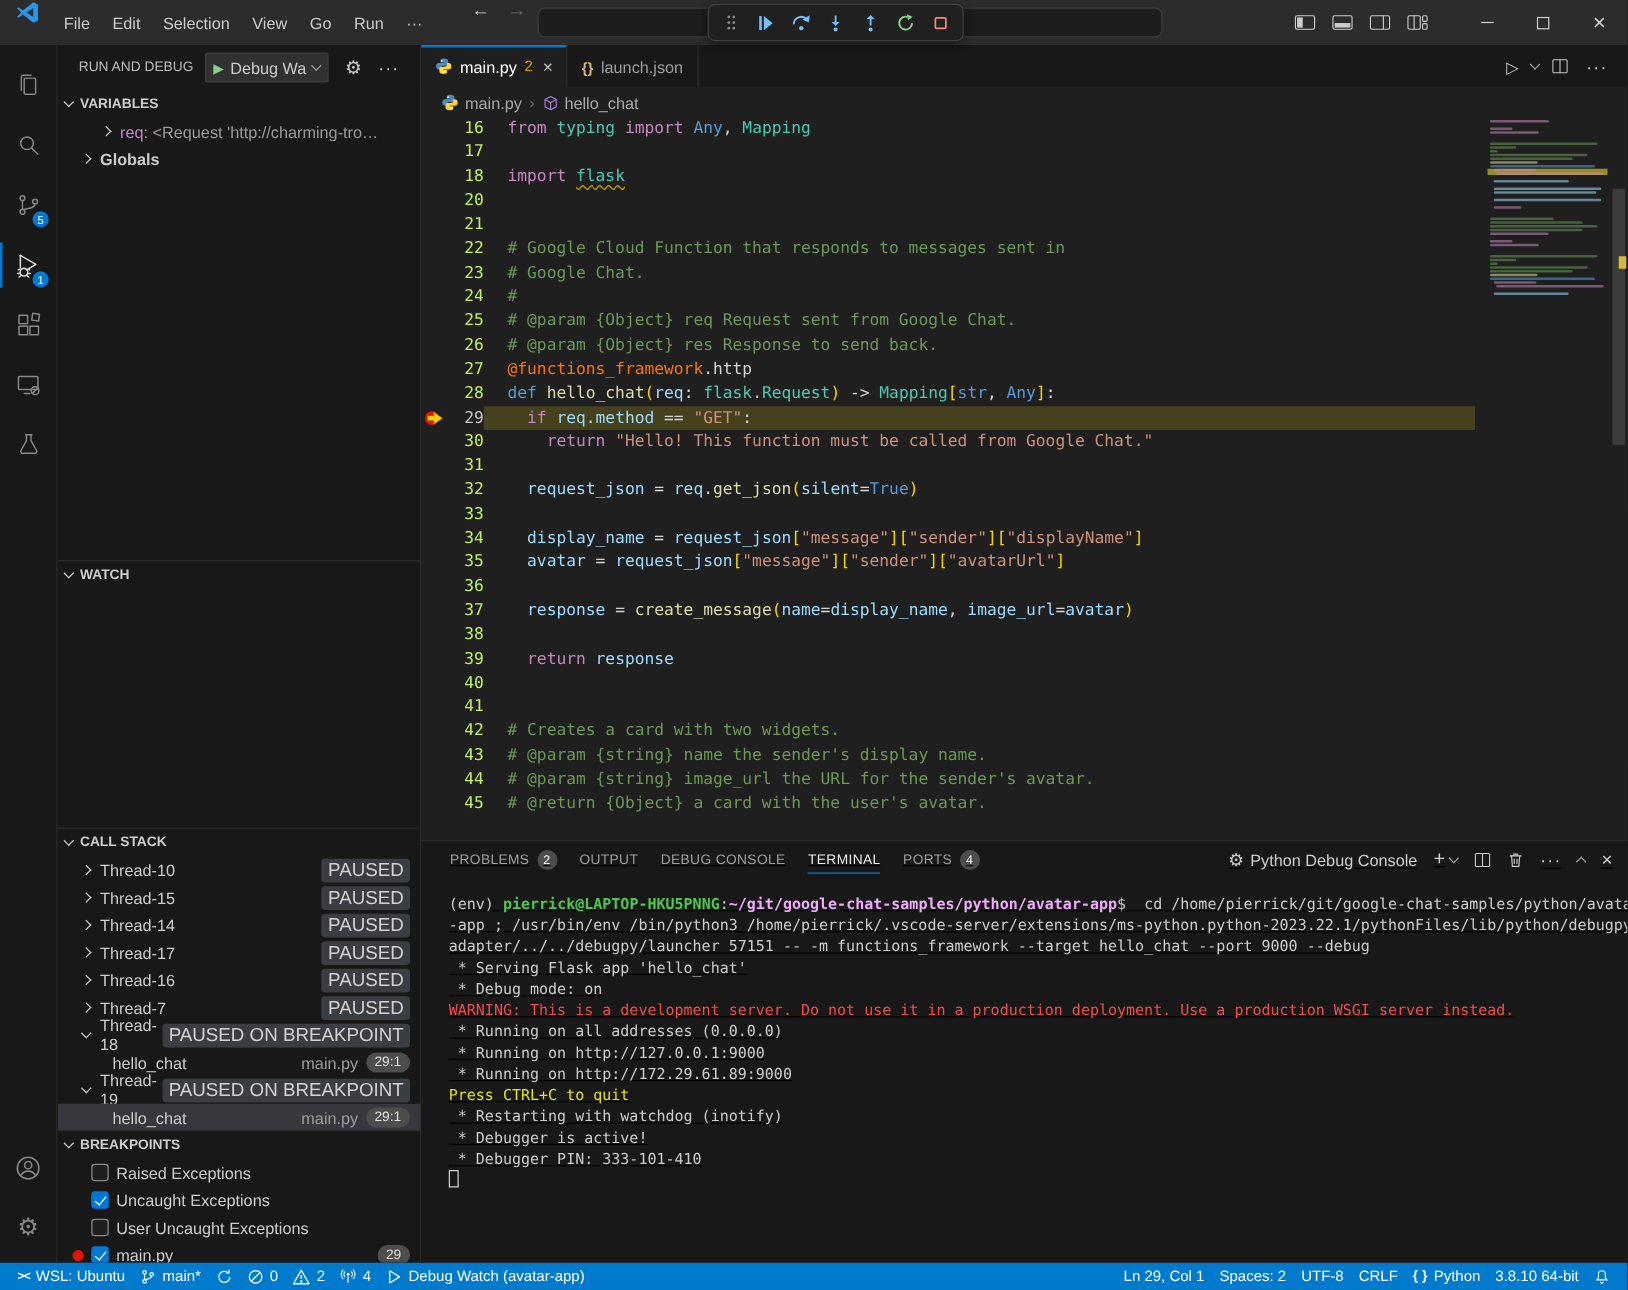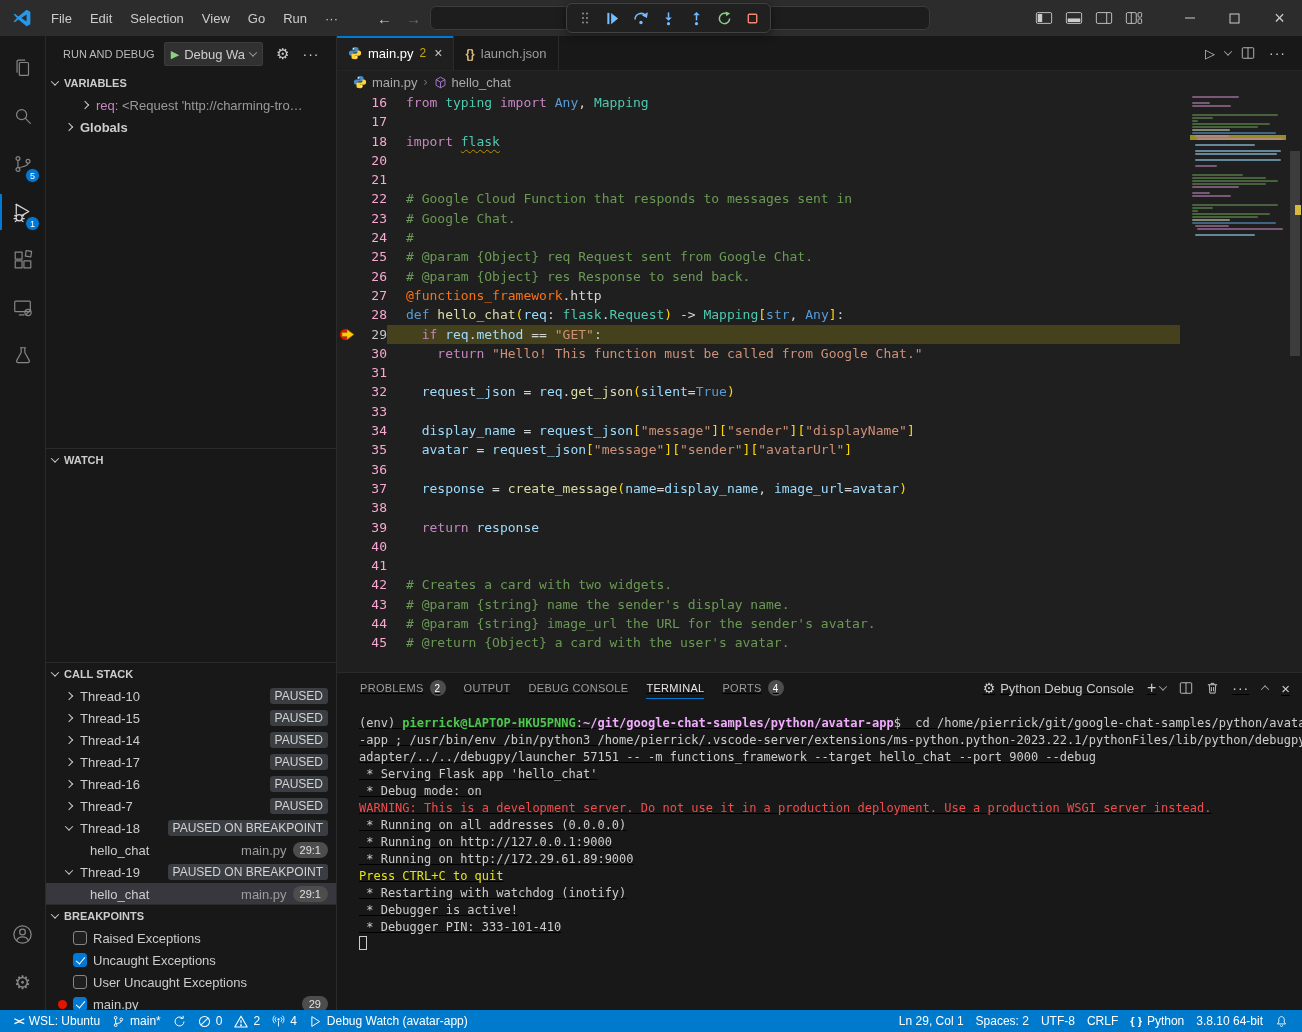--- a/index.html
+++ b/index.html
@@ -1,21 +1,21 @@
 <!DOCTYPE html>
 <html><head>
 <meta charset="utf-8">
 <style>
   * { margin:0; padding:0; box-sizing:border-box; }
   html,body { width:1302px; height:1032px; overflow:hidden; background:#1f1f1f;
     font-family:"Liberation Sans", sans-serif; -webkit-font-smoothing:antialiased; }
   svg { display:block; }
 
   
-  .titlebar { position:relative; height:36px; background:#2c2c2c; display:flex; align-items:center; color:#cccccc; font-size:13px; }
+  .titlebar { position:relative; height:36px; background:#2c2c2c; display:flex; color:#cccccc; font-size:13px; }
   .logo { margin:0 10px 0 12px; }
   .menu-item { padding:0 9px; height:100%; display:flex; align-items:center; cursor:default; }
   .nav-arrows { display:flex; gap:14px; margin-left:30px; font-size:15px; }
   .nav-fwd { color:#6e6e6e; }
   .command-center { position:absolute; left:430px; top:6px; width:500px; height:24px; background:#1d1d1d;
     border:1px solid #3c3c3c; border-radius:6px; color:#9d9d9d; font-size:12px; display:flex; align-items:center; }
   .command-center span { margin-left:318px; }
   .debug-toolbar { position:absolute; left:566px; top:3px; height:30px; background:#202021; border:1px solid #414141;
     border-radius:6px; box-shadow:0 2px 8px rgba(0,0,0,.5); display:flex; align-items:center; padding:0 4px; gap:1px; z-index:5; }
   .dtb-btn { width:27px; height:24px; display:flex; align-items:center; justify-content:center; border-radius:4px; }
@@ -49,21 +49,21 @@
   .chev.down { transform:rotate(45deg) translate(-1px,-1px); }
   .chev.right { transform:rotate(-45deg); }
   .chev.up { transform:rotate(-135deg) translate(-1px,-1px); }
   .chev.dim { border-color:#9d9d9d; }
 
   .section { display:flex; flex-direction:column; overflow:hidden; }
   .section-header { height:22px; flex:none; display:flex; align-items:center; gap:6px; padding-left:6px; font-size:11px; font-weight:bold; color:#cccccc; }
   .sec-border { border-top:1px solid #2b2b2b; }
   .row { height:22px; flex:none; display:flex; align-items:center; font-size:13px; position:relative; }
   .row .pill { background:#4d4d4d; border-radius:9px; padding:0 7px; font-size:11px; height:16px; line-height:16px; color:#e0e0e0; }
-  .paused-badge { margin-left:auto; margin-right:8px; background:#3a3d41; border-radius:3px; padding:1px 5px; font-size:12px; color:#d2d2d2; white-space:nowrap;text-align:center; }
+  .paused-badge { margin-left:auto; margin-right:8px; background:#3a3d41; border-radius:3px; padding:1px 5px; font-size:15px; color:#d2d2d2; white-space:nowrap;text-align:center; }
   .row.selected { background:#37373d; }
   .scope-lbl { font-weight:bold; }
   .var-name { color:#c586c0; }
   .var-val { color:#9a9a9a; white-space:nowrap; overflow:hidden; }
   .frame-right { margin-left:auto; margin-right:8px; display:flex; align-items:center; gap:6px; color:#9d9d9d; }
 
   .cb { width:14px; height:14px; border:1px solid #878787; border-radius:3px; background:#1f1f1f; flex:none; position:relative; }
   .cb.on { background:#0078d4; border-color:#0078d4; }
   .cb.on::after { content:""; position:absolute; left:4px; top:1px; width:4px; height:8px; border-right:1.6px solid #fff; border-bottom:1.6px solid #fff; transform:rotate(40deg); }
   .bp-dot { width:9px; height:9px; border-radius:50%; background:#e51400; flex:none; }
@@ -82,21 +82,21 @@
   .ea { display:flex; align-items:center; gap:3px; padding:0 4px; }
   .run-tri { font-size:13px; }
   .more-dots { letter-spacing:1px; font-size:14px; }
 
   .breadcrumb { height:22px; flex:none; display:flex; align-items:center; padding-left:16px; gap:6px; font-size:13px; color:#a9a9a9; background:#1f1f1f; }
   .bc-sep { color:#6e6e6e; font-size:12px; }
 
   .code-area { position:relative; height:579px; flex:none; font-family:"DejaVu Sans Mono", monospace; font-size:13px; overflow:hidden; }
   .code-line { display:flex; height:19.3px; line-height:19.3px; margin-right:122px; }
   .glyph { width:24px; flex:none; position:relative; }
-  .lineno { width:26px; flex:none; text-align:right; color:#f9a8d4; }
+  .lineno { width:26px; flex:none; text-align:right; color:#bef264; }
   .code-line.cur .lineno { color:#c6c6c6; }
   .lt { flex:1; padding-left:19px; white-space:pre; }
   .code-line.cur .lt { background:rgba(226,205,18,0.20); }
   .tk-k{color:#c586c0}.tk-kb{color:#569cd6}.tk-fn{color:#dcdcaa}.tk-cls{color:#4ec9b0}
   .tk-s{color:#ce9178}.tk-c{color:#6a9955}.tk-v{color:#9cdcfe}.tk-w{color:#d4d4d4}
   .tk-dec{color:#f97316}.tk-op{color:#d4d4d4}.tk-br{color:#ffd700}
   .tk-sq{color:#4ec9b0; text-decoration:underline wavy #b89500 1px; text-underline-offset:3px;}
   .bp-glyph-dot { position:absolute; left:3px; top:4px; width:11px; height:11px; border-radius:50%; background:#e51400; }
   .bp-glyph-arrow { position:absolute; left:4px; top:3px; color:#ffcc00; }
 

